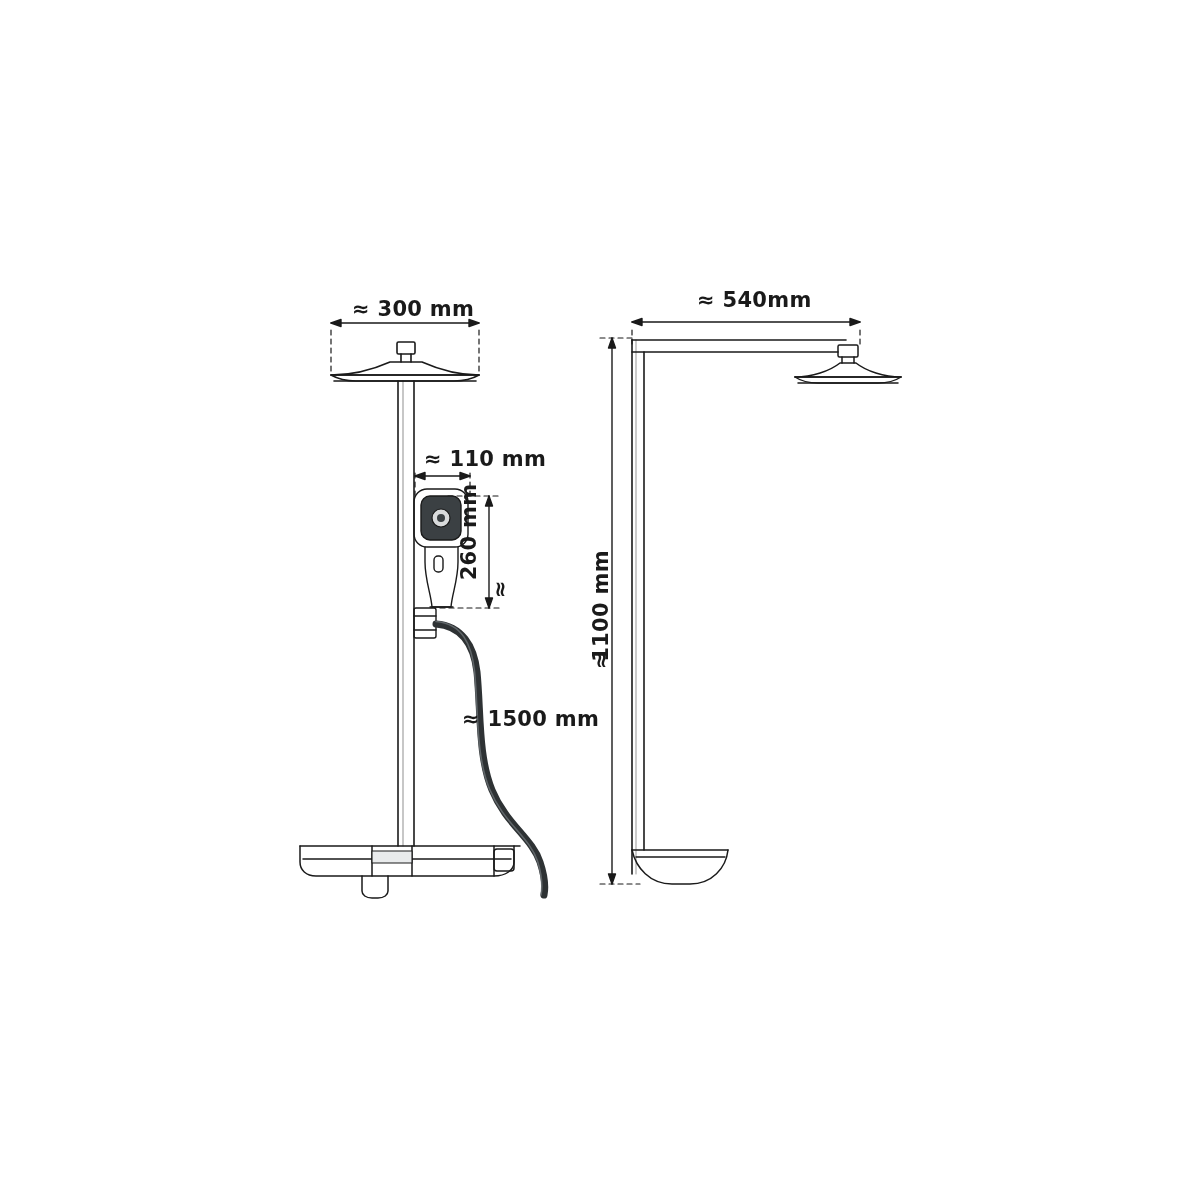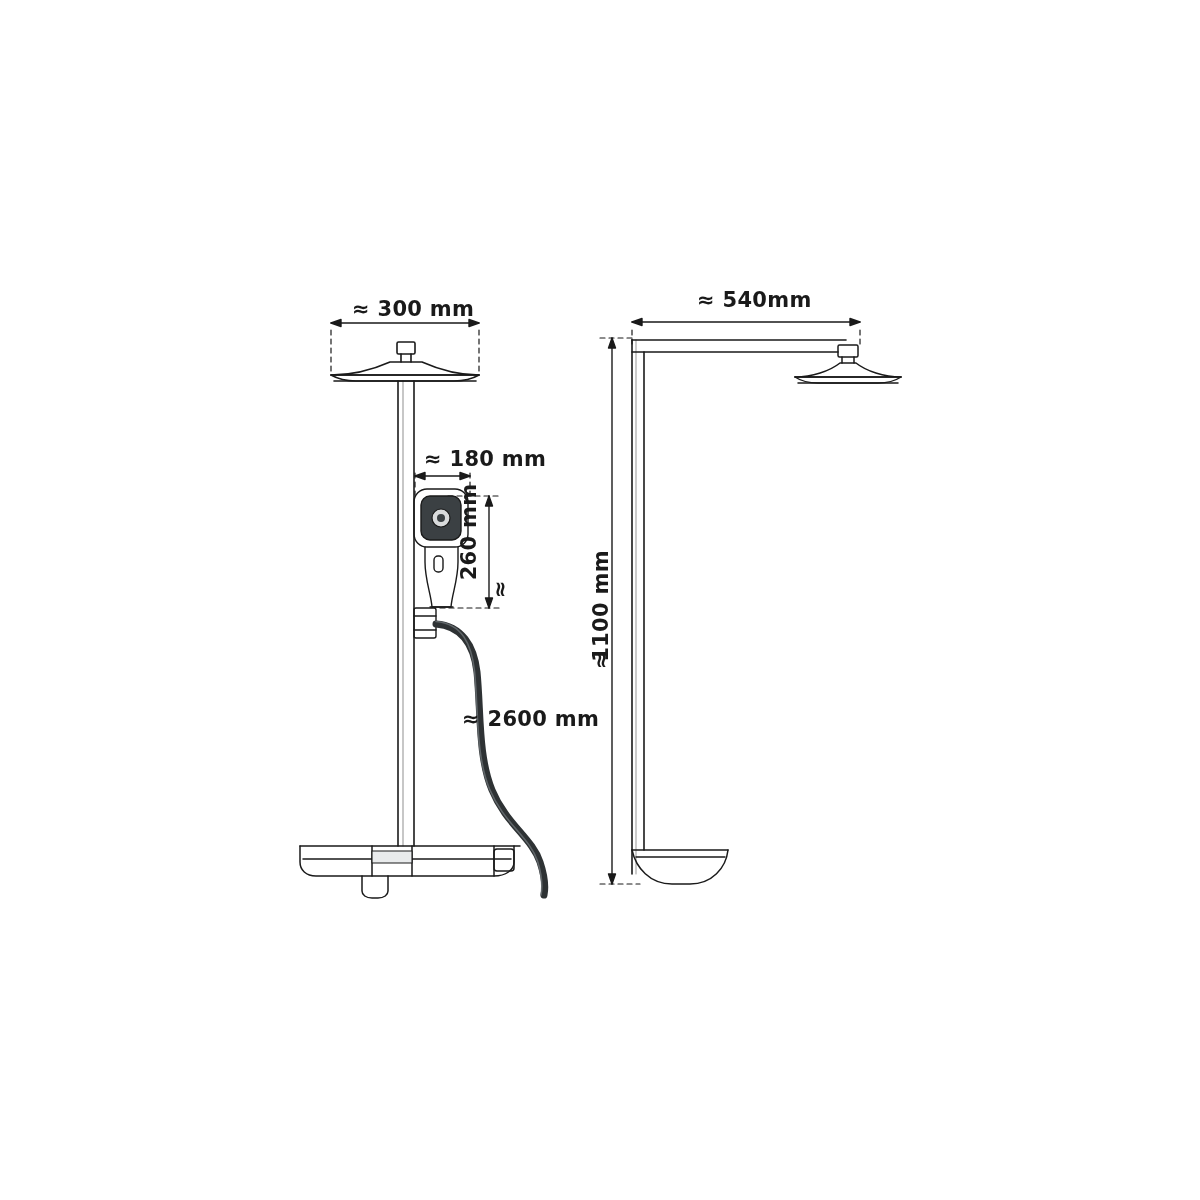--- a/index.html
+++ b/index.html
@@ -171,27 +171,27 @@
         <path d="M632 850 L728 850"></path>
         <path d="M632 850 C 636 868, 650 884, 672 884 L690 884 C 712 884, 726 868, 728 850"></path>
         <path d="M636 857 L725 857"></path>
       </g>
 
     </g>
   </svg>
 
   <div class="dim-label" style="left:352px; top:297px;">≈ 300 mm</div>
 
-  <div class="dim-label" style="left:424px; top:447px;">≈ 180 mm</div>
+  <div class="dim-label" style="left:424px; top:447px;">≈ 110 mm</div>
 
   <div class="dim-label rot90" style="left:469px; top:534px; width:100px; text-align:center; margin-left:-50px; margin-top:-14px;">260 mm</div>
 
   <div class="dim-label rot90" style="left:500px; top:591px; width:24px; text-align:center; margin-left:-12px; margin-top:-14px;">≈</div>
 
-  <div class="dim-label" style="left:462px; top:707px;">≈ 2600 mm</div>
+  <div class="dim-label" style="left:462px; top:707px;">≈ 1500 mm</div>
 
   <div class="dim-label" style="left:697px; top:288px;">≈ 540mm</div>
 
   <div class="dim-label rot90" style="left:601px; top:608px; width:120px; text-align:center; margin-left:-60px; margin-top:-14px;">1100 mm</div>
 
   <div class="dim-label rot90" style="left:601px; top:662px; width:24px; text-align:center; margin-left:-12px; margin-top:-14px;">≈</div>
 
 </div>
 
 </body></html>

